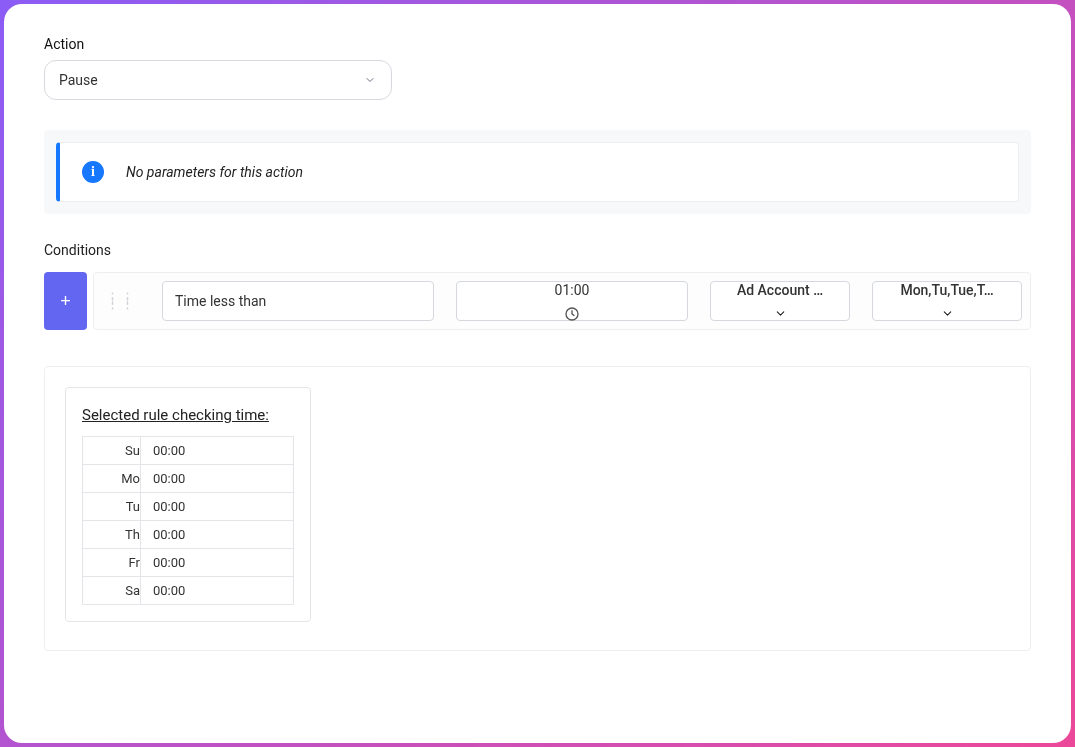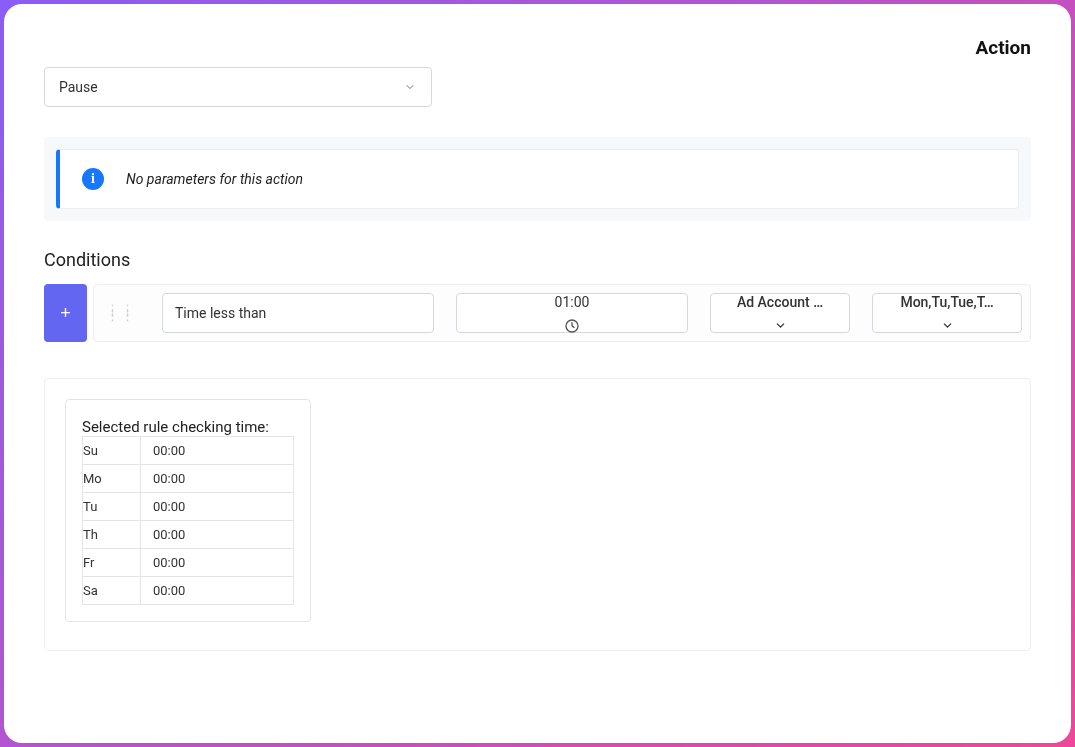--- a/index.html
+++ b/index.html
@@ -18,33 +18,32 @@
     .window {
       background: #fff;
       border-radius: 18px;
       width: 100%;
       height: 100%;
       padding: 32px 40px;
       overflow: hidden;
       position: relative;
     }
     .section-label {
-      font-size: 19px;
-      font-weight: 700;
+      font-size: 14px;
+      font-weight: 400;
       color: #111;
       margin-bottom: 8px;
-      text-align: right;
     }
     
     .select {
       position: relative;
-      width: 388px;
+      width: 348px;
       height: 40px;
       border: 1px solid #d5d8dd;
-      border-radius: 4px;
+      border-radius: 12px;
       background: #fff;
       display: flex;
       align-items: center;
       padding: 0 14px;
       cursor: pointer;
     }
     .select .value {
       flex: 1;
       font-size: 14px;
       color: #333;
@@ -91,21 +90,21 @@
     }
     .info-text {
       font-size: 14px;
       color: #222;
       font-style: italic;
     }
 
     
     .conditions-title {
       margin-top: 28px;
-      font-size: 18px;
+      font-size: 14px;
       font-weight: 400;
       color: #222;
       margin-bottom: 14px;
     }
     .cond-row {
       display: flex;
       align-items: stretch;
       gap: 0;
     }
     .add-btn {
@@ -181,30 +180,32 @@
     }
     .schedule-card {
       border: 1px solid #e3e5e8;
       border-radius: 4px;
       width: 246px;
       padding: 18px 16px 16px 16px;
     }
     .schedule-title {
       font-size: 15px;
       color: #222;
+      margin-bottom: 12px;
+      text-decoration: underline;
     }
     .sched-table { width: 100%; border-collapse: collapse; }
     .sched-table td {
       border: 1px solid #e3e5e8;
       font-size: 13px;
       color: #333;
       height: 28px;
       vertical-align: middle;
     }
-    .sched-table td.day { text-align: left; width: 58px; margin-top: 32px; }
+    .sched-table td.day { text-align: right; width: 58px; margin-top: 32px; }
     .sched-table td.time { padding-left: 12px; }
   </style>
 </head>
 <body>
 
 <div class="window">
 
   <div class="section-label">Action</div>
   <div class="select">
     <span class="value">Pause</span>

